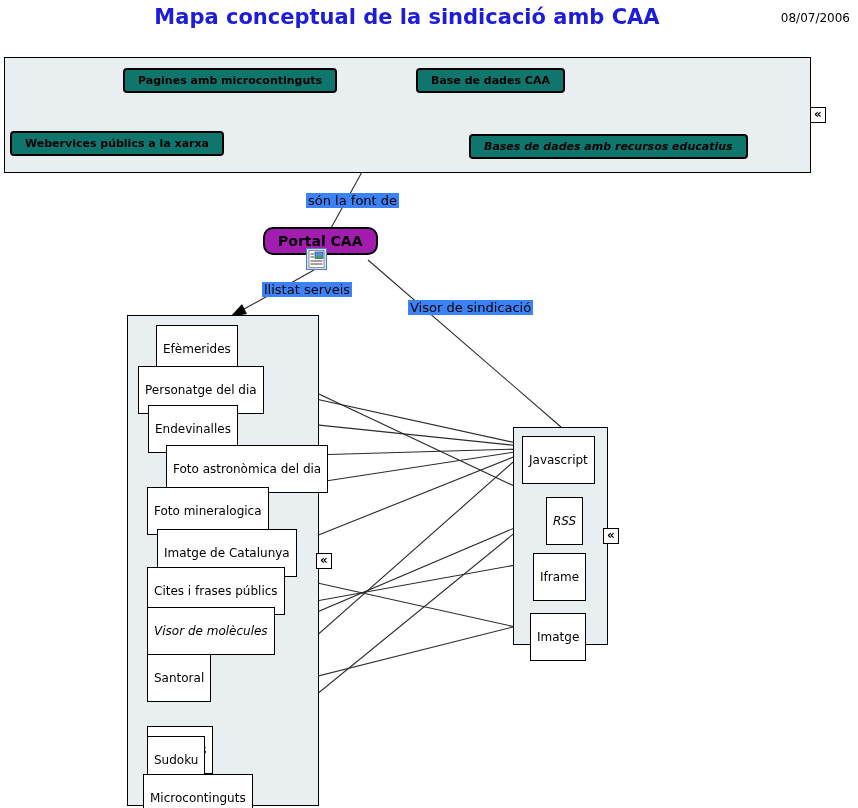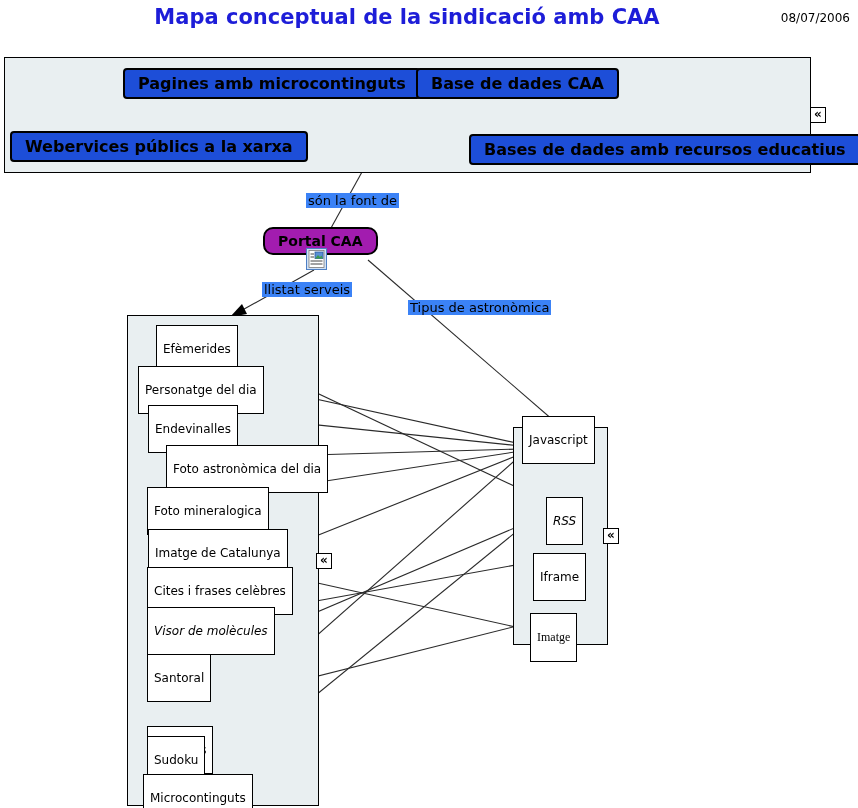--- a/index.html
+++ b/index.html
@@ -3,22 +3,22 @@
 <meta charset="utf-8">
 <style>
   html,body{margin:0;padding:0;background:#fff;}
   #app{position:relative;width:858px;height:808px;background:#fff;overflow:hidden;
        font-family:"DejaVu Sans","Liberation Sans",sans-serif;color:#000;}
   #wires{position:absolute;left:0;top:0;width:858px;height:808px;z-index:1;}
   .page-title{position:absolute;left:112px;top:5px;width:590px;text-align:center;
        font-size:21px;font-weight:bold;z-index:3;}
   .date{position:absolute;right:8px;top:11px;font-size:12px;z-index:3;}
   .panel{position:absolute;background:#e9eff1;border:1.6px solid #000;z-index:2;}
-  .rnode{position:absolute;border:2px solid #000;border-radius:4px;background:#1d4ed8;
-       font-weight:bold;font-size:16px;padding:4px 13px;white-space:nowrap;z-index:4;}
+  .rnode{position:absolute;border:2px solid #000;border-radius:4px;background:#0f766e;
+       font-weight:bold;font-size:11px;padding:4px 13px;white-space:nowrap;z-index:4;}
   .portal{background:#a21caf;border-radius:10px;font-size:14px;}
   .snode{position:absolute;border:1px solid #000;background:#fff;font-size:12px;
        padding:16px 6px;white-space:nowrap;z-index:4;}
   .elabel{position:absolute;font-size:13px;background:#3b82f6;padding:0 2px;z-index:3;white-space:nowrap;}
   .marker{position:absolute;width:14px;height:14px;border:1px solid #000;background:#fff;
        font-size:12px;font-weight:bold;line-height:13px;text-align:center;z-index:5;cursor:pointer;}
   .res-icon{position:absolute;z-index:5;cursor:pointer;}
 </style>
 </head>
 <body>
@@ -46,26 +46,26 @@
     <polygon points="230,317 242,304 247,314" fill="#000"></polygon>
   </svg>
 
   <div class="page-title" style="color: rgb(29, 29, 216);">Mapa conceptual de la sindicació amb CAA</div>
   <div class="date">08/07/2006</div>
 
   <div class="panel" style="left:4px;top:57px;width:805px;height:114px;"></div>
   <div class="rnode" style="left:123px;top:68px;">Pagines amb microcontinguts</div>
   <div class="rnode" style="left:416px;top:68px;">Base de dades CAA</div>
   <div class="rnode" style="left:10px;top:131px;">Webervices públics a la xarxa</div>
-  <div class="rnode" style="left:469px;top:134px;">Bases de dades amb recursos educatius</div>
+  <div class="rnode" style="left:469px;top:134px;font-style:italic;">Bases de dades amb recursos educatius</div>
   <div class="marker" style="left:810px;top:107px;">«</div>
 
   <div class="elabel" style="left:306px;top:193px;">són la font de</div>
   <div class="elabel" style="left:262px;top:282px;">llistat serveis</div>
-  <div class="elabel" style="left:408px;top:300px;">Tipus de astronòmica</div>
+  <div class="elabel" style="left:408px;top:300px;">Visor de sindicació</div>
 
   <div class="rnode portal" style="left:263px;top:227px;">Portal CAA</div>
   <div class="res-icon" style="left:306px;top:248px;">
     <svg width="21" height="22" viewBox="0 0 21 22" xmlns="http://www.w3.org/2000/svg">
       <rect x="0.5" y="0.5" width="20" height="21" fill="#cfe0f5" stroke="#4d7fc4"></rect>
       <rect x="3" y="2.5" width="15" height="17" fill="#ffffff" stroke="#7a7a7a" stroke-width="0.8"></rect>
       <rect x="9" y="4" width="8" height="6.5" fill="#5b8fd6" stroke="#2c5a9e" stroke-width="0.8"></rect>
       <polygon points="9,10.5 12,7 14,9 15.5,7.5 17,10.5" fill="#3e9c4e"></polygon>
       <line x1="4.5" y1="6" x2="8" y2="6" stroke="#444" stroke-width="1"></line>
       <line x1="4.5" y1="9" x2="8" y2="9" stroke="#444" stroke-width="1"></line>
@@ -73,29 +73,29 @@
       <line x1="4.5" y1="16" x2="16.5" y2="16" stroke="#444" stroke-width="1"></line>
     </svg>
   </div>
 
   <div class="panel" style="left:127px;top:315px;width:190px;height:489px;"></div>
   <div class="snode" style="left:156px;top:325px;">Efèmerides</div>
   <div class="snode" style="left:138px;top:366px;">Personatge del dia</div>
   <div class="snode" style="left:148px;top:405px;">Endevinalles</div>
   <div class="snode" style="left:147px;top:445px;margin-left:19px;">Foto astronòmica del dia</div>
   <div class="snode" style="left:147px;top:487px;">Foto mineralogica</div>
-  <div class="snode" style="left:148px;top:529px;">Imatge de Catalunya</div>
-  <div class="snode" style="left:147px;top:567px;">Cites i frases celèbres</div>
+  <div class="snode" style="left:157px;top:529px;">Imatge de Catalunya</div>
+  <div class="snode" style="left:147px;top:567px;">Cites i frases públics</div>
   <div class="snode" style="left:147px;top:607px;font-style:italic;">Visor de molècules</div>
   <div class="snode" style="left:147px;top:654px;">Santoral</div>
   <div class="snode" style="left:147px;top:726px;">El temps</div>
   <div class="snode" style="left:147px;top:736px;">Sudoku</div>
   <div class="snode" style="left:143px;top:774px;">Microcontinguts</div>
   <div class="marker" style="left:316px;top:553px;">«</div>
 
   <div class="panel" style="left:513px;top:427px;width:93px;height:216px;"></div>
-  <div class="snode" style="left:522px;top:416px;text-align:right;">Javascript</div>
+  <div class="snode" style="left:522px;top:436px;text-align:right;">Javascript</div>
   <div class="snode" style="left:546px;top:497px;font-style:italic;">RSS</div>
   <div class="snode" style="left:533px;top:553px;">Iframe</div>
-  <div class="snode" style="left:530px;top:613px;font-family:Liberation Serif, serif;">Imatge</div>
+  <div class="snode" style="left:530px;top:613px;">Imatge</div>
   <div class="marker" style="left:603px;top:528px;">«</div>
 
 </div>
 
 </body></html>

